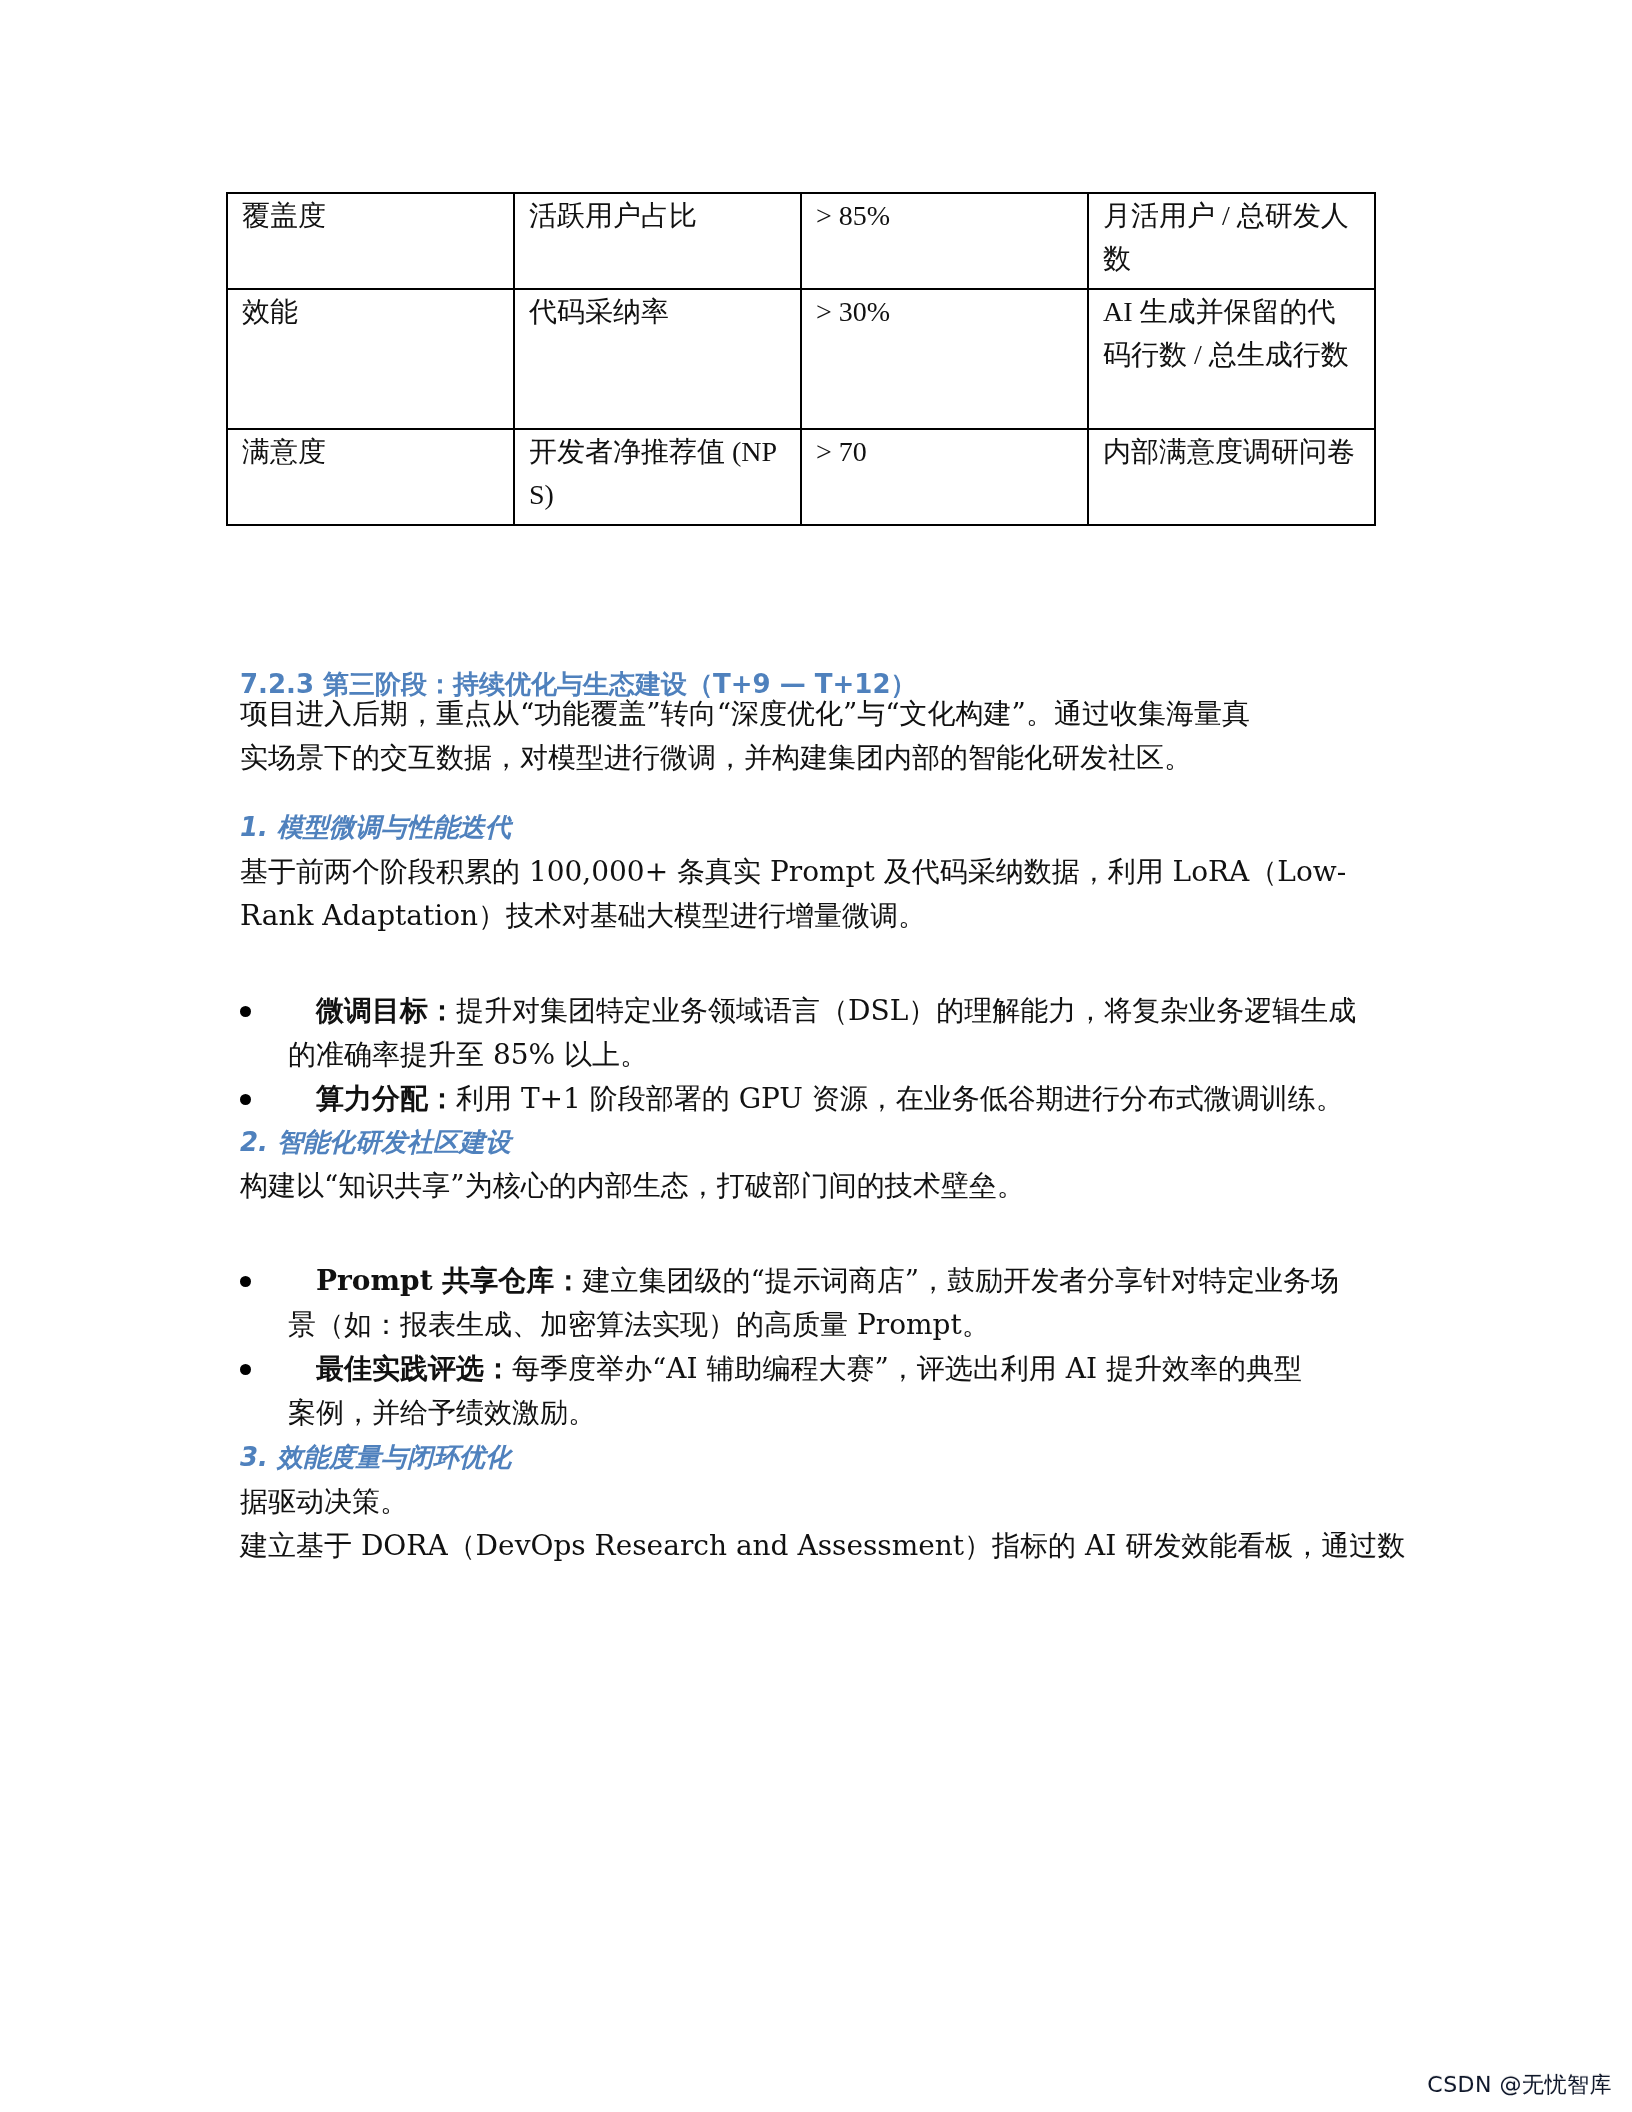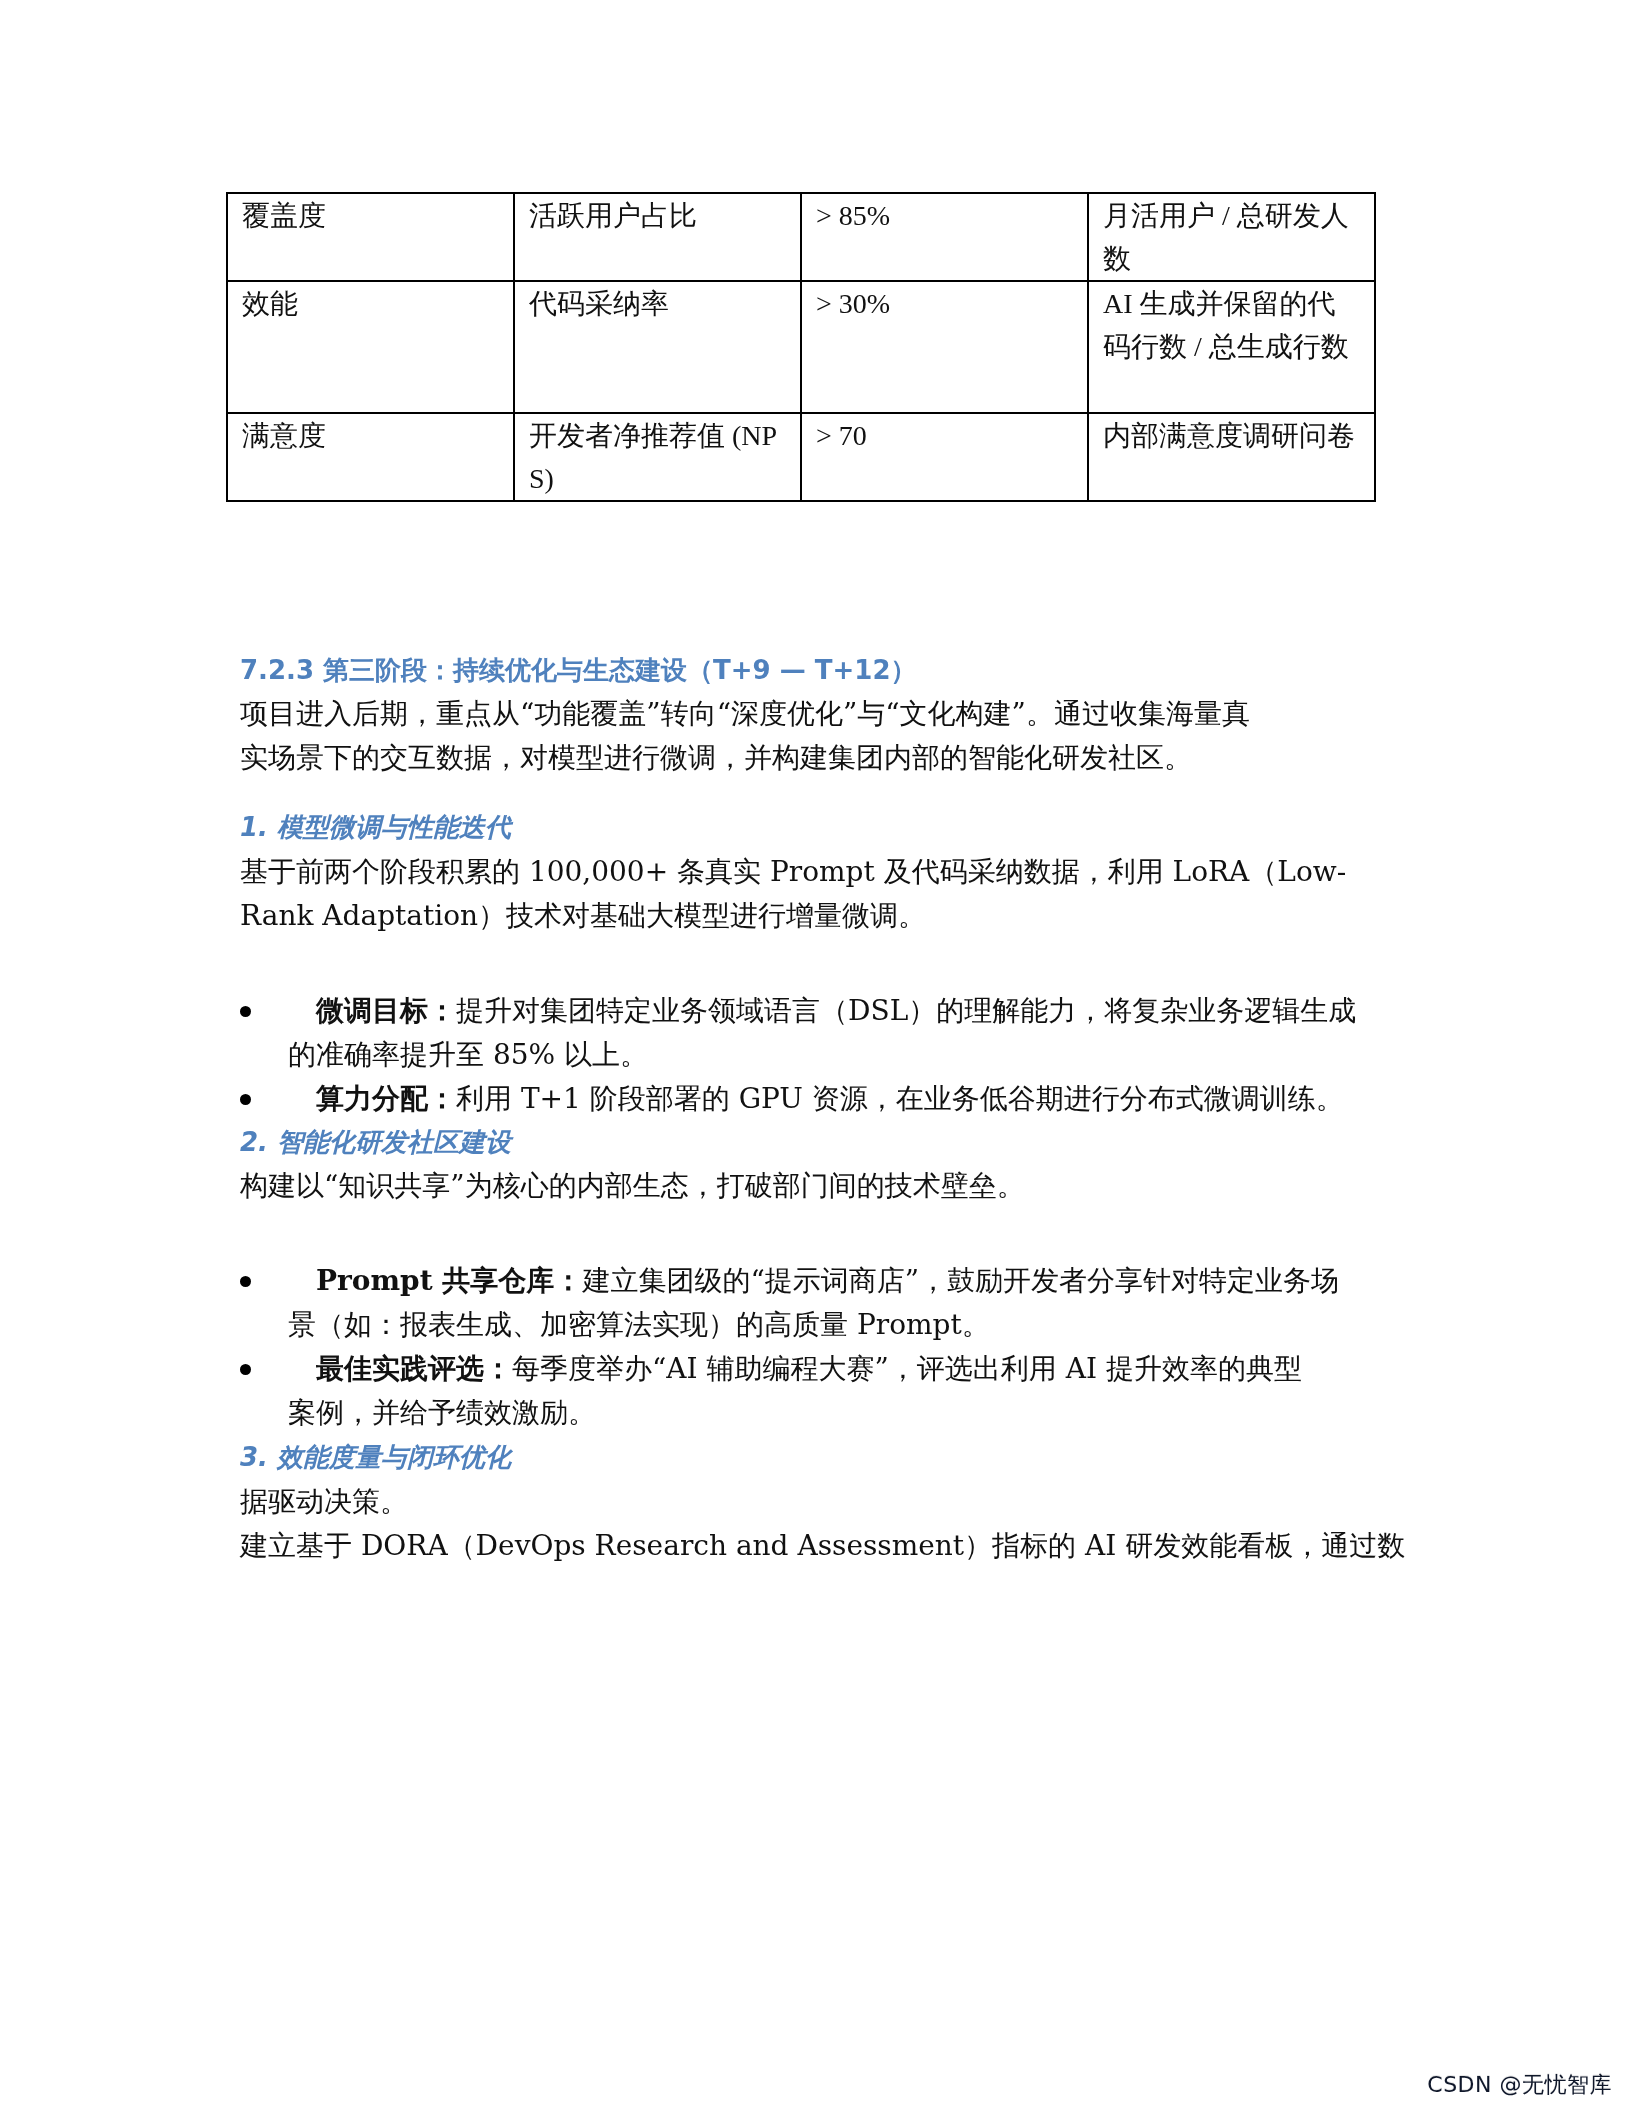--- a/index.html
+++ b/index.html
@@ -12,38 +12,38 @@
 
     
     table.metrics {
       position: absolute; left: 226px; top: 192px;
       width: 1148px; border-collapse: collapse; table-layout: fixed;
       font-family: "Liberation Serif", "DejaVu Serif", serif;
       font-size: 28px; line-height: 43px;
     }
     table.metrics td {
       border: 2px solid #000000; vertical-align: top;
-      padding: 0 14px 0 14px; color: #111;
+      padding: 0 14px 8px 14px; color: #111;
       word-break: break-all;
     }
     table.metrics col.c1 { width: 287px; }
     table.metrics col.c2 { width: 287px; }
     table.metrics col.c3 { width: 287px; }
     table.metrics col.c4 { width: 287px; }
     tr.r1 td { height: 86px; }
     tr.r2 td { height: 130px; }
     tr.r3 td { height: 87px; }
     tr.r4 td { height: 86px; }
 
     
     .h3 {
       position: absolute; left: 240px;
       font-family: "DejaVu Sans", "Liberation Sans", sans-serif;
       font-weight: bold; color: #4f81bd;
-      font-size: 26px; line-height: 40px; white-space: nowrap;
+      font-size: 26px; line-height: 40px; white-space: nowrap; margin-top: 14px;
     }
     .h4 {
       position: absolute; left: 240px;
       font-family: "DejaVu Sans", "Liberation Sans", sans-serif;
       font-weight: bold; font-style: italic; color: #4f81bd;
       font-size: 26px; line-height: 40px; white-space: nowrap;
     }
 
     
     .para {

